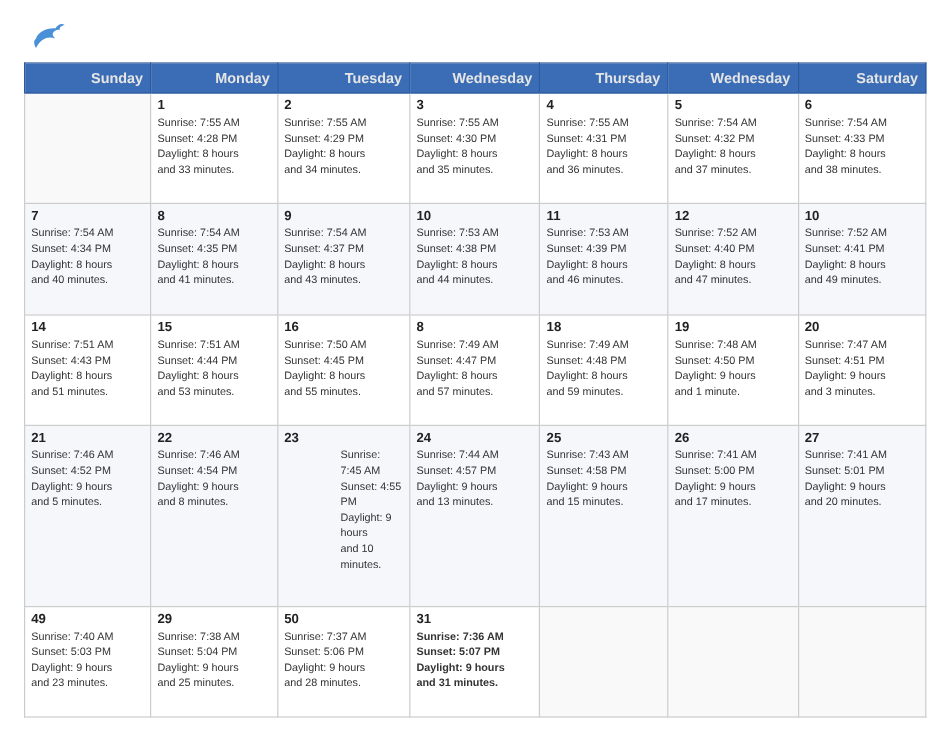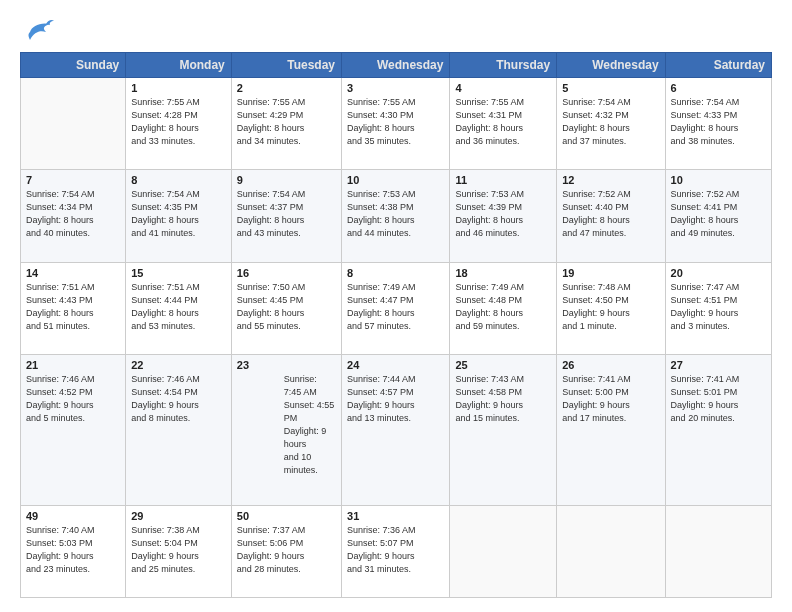--- a/index.html
+++ b/index.html
@@ -350,21 +350,21 @@
           </td>
           <td>
             <span class="day-number">50</span>
             <div class="day-info" style="white-space: pre-line;">Sunrise: 7:37 AM
 Sunset: 5:06 PM
 Daylight: 9 hours
 and 28 minutes.</div>
           </td>
           <td>
             <span class="day-number">31</span>
-            <div class="day-info" style="white-space: pre-line;">Sunrise: 7:36 AM
+            <div class="day-info" style="white-space: pre-line; font-weight: bold;">Sunrise: 7:36 AM
 Sunset: 5:07 PM
 Daylight: 9 hours
 and 31 minutes.</div>
           </td>
           <td class="empty-cell"></td>
           <td class="empty-cell"></td>
           <td class="empty-cell"></td>
         </tr>
       </tbody>
   </table>

